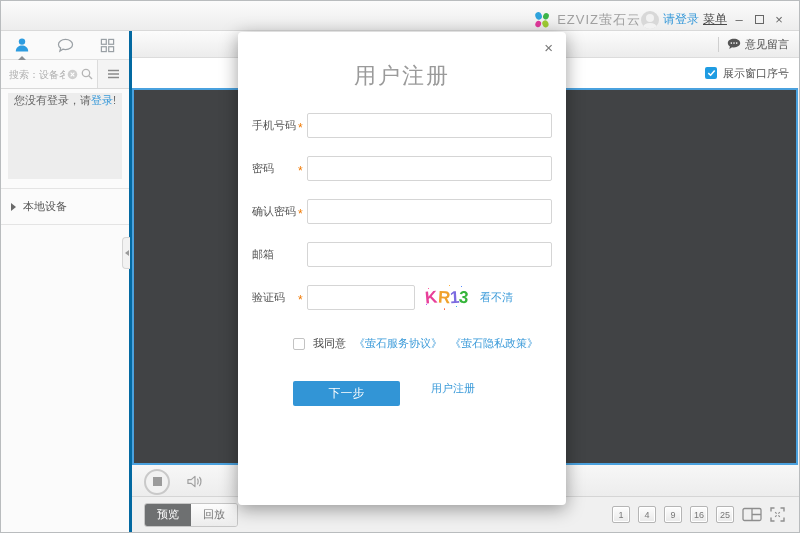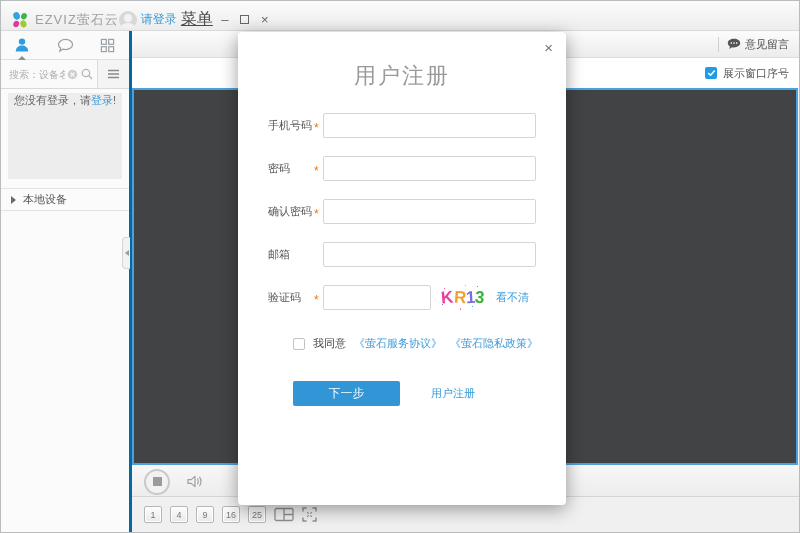--- a/index.html
+++ b/index.html
@@ -3,49 +3,49 @@
 <meta charset="utf-8">
 <style>
   * { margin:0; padding:0; box-sizing:border-box; }
   html,body { width:800px; height:533px; }
   body { font-family:"Liberation Sans","DejaVu Sans",sans-serif; overflow:hidden; background:#fff; }
   .app { position:relative; width:800px; height:533px; border:1px solid #b9bcbe; background:#f5f5f5; overflow:hidden; }
 
   
   .titlebar { position:absolute; left:0; top:0; width:100%; height:30px;
     background:linear-gradient(#fbfbfb,#ededed); border-bottom:1px solid #d9d9d9;
-    display:flex; align-items:center; justify-content:flex-start; padding:8px 12px 0 10px; }
+    display:flex; align-items:center; justify-content:flex-end; padding:8px 12px 0 10px; }
   .logo-wrap { display:flex; align-items:center; gap:6px; }
   .logo-text { font-size:13px; color:#a0a0a0; letter-spacing:1px; }
   .titlebar-right { display:flex; align-items:center; gap:4px; }
   .avatar { width:18px; height:18px; border-radius:50%; background:#d8d8d8; position:relative; overflow:hidden; }
   .avatar::before { content:""; position:absolute; left:5px; top:3px; width:8px; height:8px; border-radius:50%; background:#f2f2f2; }
   .avatar::after { content:""; position:absolute; left:2px; top:12px; width:14px; height:9px; border-radius:50%; background:#f2f2f2; }
   .login-link { color:#3a9ad9; font-size:12px; cursor:pointer; }
-  .menu-label { color:#4a4a4a; font-size:16px; cursor:pointer;text-decoration:underline; }
+  .menu-label { color:#4a4a4a; font-size:12px; cursor:pointer;text-decoration:underline; }
   .win-btn { color:#666; font-size:13px; width:16px; text-align:center; cursor:pointer; line-height:16px; }
   .win-max { width:9px; height:9px; border:1px solid #666; display:inline-block; }
 
   
   .sidebar { position:absolute; left:0; top:30px; width:131px; bottom:0; background:#fbfbfb; border-right:3px solid #0369a1; }
   .side-tabs { height:29px; display:flex; border-bottom:1px solid #e0e0e0; background:#fafafa; }
   .side-tab { flex:1; display:flex; align-items:center; justify-content:center; position:relative; cursor:pointer; }
   .side-tab.active::after { content:""; position:absolute; bottom:-1px; left:50%; margin-left:-4px;
     border-left:4px solid transparent; border-right:4px solid transparent; border-bottom:4px solid #8a8f94; }
   .search-row { height:29px; display:flex; align-items:center; border-bottom:1px solid #d9d9d9; background:#fafafa; }
   .search-input { flex:1; height:27px; border:none; outline:none; background:transparent; font-size:10px; color:#555; padding:0 2px 0 8px; min-width:0; }
   .search-input::placeholder { color:#b0b0b0; }
   .search-icons { display:flex; align-items:center; gap:3px; padding-right:4px; }
   .filter-btn { width:32px; height:28px; border-left:1px solid #dcdcdc; display:flex; align-items:center; justify-content:center; cursor:pointer; background:#f4f4f4; }
   .section-row { height:24px; display:flex; align-items:center; padding-left:10px; gap:7px; font-size:11px; color:#555; cursor:pointer; background:#fbfbfb; }
   .caret-down { width:0; height:0; border-left:4px solid transparent; border-right:4px solid transparent; border-top:5px solid #6a6a6a; }
   .caret-right { width:0; height:0; border-top:4px solid transparent; border-bottom:4px solid transparent; border-left:5px solid #6a6a6a; }
   .notice-panel { margin:4px 7px 0 7px; height:86px; background:#ededed; display:flex; align-items:flex-start; justify-content:center; font-size:11px; color:#666; }
   .notice-panel a { color:#3a9ad9; text-decoration:none; cursor:pointer; }
-  .local-row { margin-top:9px; border-top:1px solid #e4e4e4; border-bottom:1px solid #e4e4e4; height:23px; }
+  .local-row { margin-top:9px; border-top:1px solid #e4e4e4; border-bottom:1px solid #e4e4e4; height:37px; }
   .collapse-handle { position:absolute; right:-1px; top:206px; width:8px; height:32px; background:#f2f2f2;
     border:1px solid #d5d5d5; border-right:none; border-radius:4px 0 0 4px; display:flex; align-items:center; justify-content:center; cursor:pointer; }
   .collapse-arrow { width:0; height:0; border-top:3px solid transparent; border-bottom:3px solid transparent; border-right:4px solid #9a9a9a; }
   .side-footer { position:absolute; left:0; bottom:0; width:100%; height:36px; border-top:1px solid #d5d5d5;
     display:flex; align-items:center; justify-content:space-between; padding:0 10px; background:#f3f3f3; }
   .footer-item { display:flex; align-items:center; gap:4px; font-size:11px; color:#555; cursor:pointer; }
   .plus-glyph { color:#2f98dc; font-size:15px; font-weight:bold; line-height:12px; }
 
   
   .main { position:absolute; left:131px; top:30px; right:0; bottom:0; }
@@ -71,21 +71,21 @@
   .layout-group { display:flex; align-items:center; gap:8px; }
   .layout-btn { width:18px; height:17px; border:1px solid #b5b5b5; border-radius:2px; background:linear-gradient(#fdfdfd,#e9e9e9);
     font-size:9px; color:#777; display:flex; align-items:center; justify-content:center; cursor:pointer; box-shadow:inset 0 0 0 1px #fff; }
   .icon-btn { display:flex; align-items:center; justify-content:center; cursor:pointer; }
 
   
   .modal { position:absolute; left:237px; top:31px; width:328px; height:473px; background:#fff; border-radius:4px;
     box-shadow:0 4px 18px rgba(0,0,0,.38); z-index:10; }
   .modal-close { position:absolute; right:13px; top:7px; font-size:15px; color:#777; cursor:pointer; }
   .modal-title { margin-top:29px; text-align:center; font-size:22px; color:#9a9a9a; letter-spacing:2px; }
-  .form { margin-top:22px; padding:0 30px; }
+  .form { margin-top:22px; padding:0 14px; }
   .form-row { display:flex; align-items:center; margin-bottom:18px; height:25px; }
   .f-label { width:46px; font-size:11px; color:#555; }
   .f-star { width:9px; font-size:12px; color:#f07800; line-height:10px; padding-top:4px; }
   .f-input { flex:1; height:25px; border:1px solid #d5d5d5; border-radius:2px; outline:none; padding:0 6px; font-size:12px; color:#333; background:#fff; }
   .f-input-small { flex:none; width:108px; }
   .captcha-box { width:48px; height:29px; margin-left:8px; position:relative; background:#fff;
     background-image:
       radial-gradient(circle 1.2px at 12% 18%, #ff5fa2 55%, transparent 56%),
       radial-gradient(circle 1.2px at 80% 12%, #5b8dff 55%, transparent 56%),
       radial-gradient(circle 1.1px at 55% 8%,  #ffb23a 55%, transparent 56%),
@@ -97,21 +97,21 @@
   .captcha-box span { font-size:17px; font-weight:bold; line-height:1; }
   .cch-0 { color:#e8409a; transform:rotate(-5deg); }
   .cch-1 { color:#f0a12c; transform:rotate(4deg); }
   .cch-2 { color:#7b6be0; transform:rotate(-3deg); }
   .cch-3 { color:#35b53a; transform:rotate(5deg); }
   .refresh-link { margin-left:9px; font-size:11px; color:#3a9ad9; cursor:pointer; }
   .agree-row { display:flex; align-items:center; margin:26px 0 0 55px; gap:8px; font-size:11px; }
   .cbx-off { width:12px; height:12px; border:1px solid #c3c3c3; border-radius:2px; background:#fff; cursor:pointer; }
   .agree-text { color:#444; }
   .agree-link { color:#3a9ad9; cursor:pointer; }
-  .btn-row { display:flex; align-items:center; margin:30px 12px 0 55px; }
+  .btn-row { display:flex; margin:30px 12px 0 55px; }
   .next-btn { width:107px; height:25px; background:#3295d6; border:none; border-radius:2px; color:#fff; font-size:12px; cursor:pointer;
     font-family:"Liberation Sans","DejaVu Sans",sans-serif; }
   .back-link { margin-left:31px; font-size:11px; color:#3a9ad9; cursor:pointer; }
 </style>
 </head>
 <body>
 
 <div class="app">
 
   <div class="titlebar">
@@ -224,20 +224,24 @@
       <span class="icon-btn">
         <svg width="17" height="15" viewBox="0 0 18 16">
           <path d="M2 6 H5.5 L9.5 2.5 V13.5 L5.5 10 H2 Z" fill="none" stroke="#a0a0a0" stroke-width="1.3" stroke-linejoin="round"></path>
           <path d="M12 5 C13.2 6.2 13.2 9.8 12 11" fill="none" stroke="#a0a0a0" stroke-width="1.3"></path>
           <path d="M14.2 3.2 C16.4 5.2 16.4 10.8 14.2 12.8" fill="none" stroke="#a0a0a0" stroke-width="1.3"></path>
         </svg>
       </span>
     </div>
 
     <div class="bottom-bar">
+      <div class="view-tabs">
+        <div class="view-tab active">预览</div>
+        <div class="view-tab">回放</div>
+      </div>
       <div class="layout-group">
         <span class="layout-btn">1</span>
         <span class="layout-btn">4</span>
         <span class="layout-btn">9</span>
         <span class="layout-btn">16</span>
         <span class="layout-btn">25</span>
         <span class="icon-btn">
           <svg width="20" height="15" viewBox="0 0 20 15">
             <rect x="1" y="1.5" width="18" height="12" rx="1.5" fill="none" stroke="#8e8e8e" stroke-width="1.3"></rect>
             <path d="M10 1.5 V13.5 M10 7.5 H19" stroke="#8e8e8e" stroke-width="1.3"></path>

